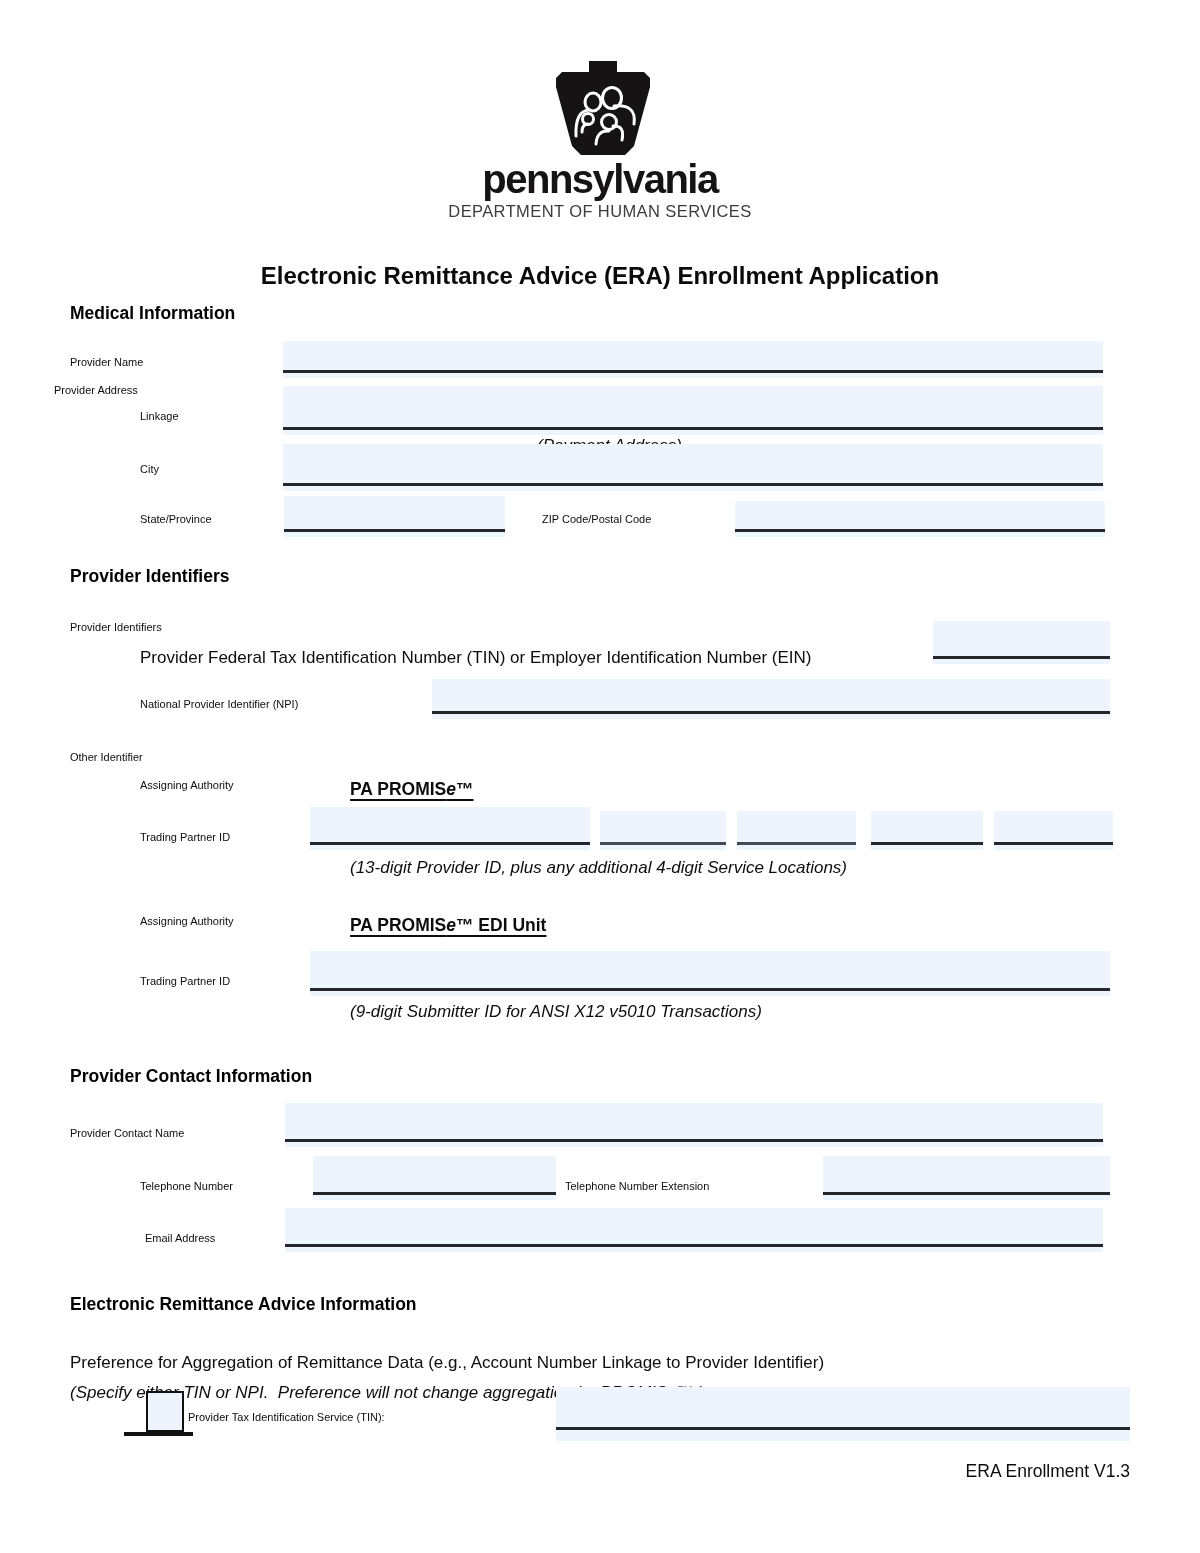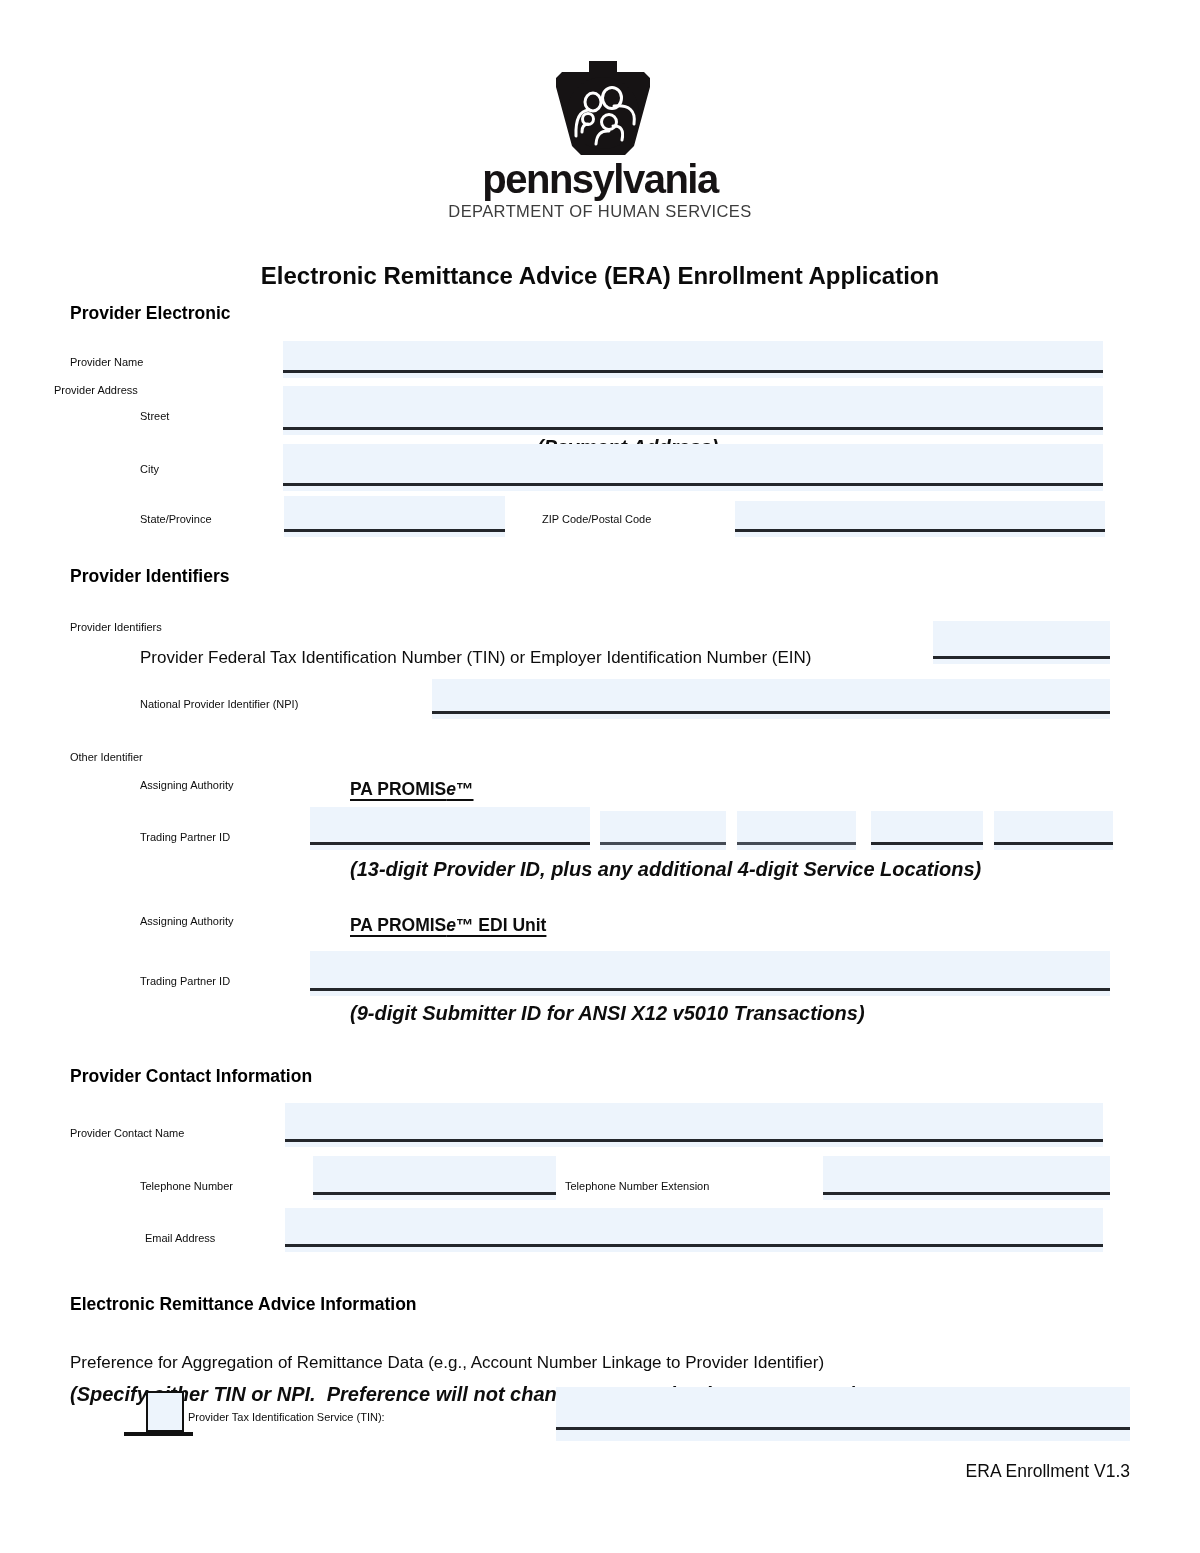--- a/index.html
+++ b/index.html
@@ -8,21 +8,21 @@
     font-family:"Liberation Sans", sans-serif; color:#000;
     overflow:hidden;
   }
   .abs { position:absolute; }
   .center { left:0; right:0; text-align:center; }
   .wordmark { font-weight:bold; font-size:40px; letter-spacing:-1.5px; color:#161314; }
   .dept { font-size:16.5px; letter-spacing:0.4px; color:#3c3c3c; }
   .title { font-weight:bold; font-size:24px; color:#0a0a0a; }
   .hd   { position:absolute; font-weight:bold; font-size:17.5px; white-space:nowrap; }
   .lbl  { position:absolute; font-size:11px; white-space:nowrap; color:#0d0d0d; }
-  .note { position:absolute; font-size:20px; font-weight:bold; font-style:italic; white-space:pre-wrap; color:#0d0d0d; }
+  .note { position:absolute; font-size:17px; font-weight:normal; font-style:italic; white-space:pre-wrap; color:#0d0d0d; }
   .auth { position:absolute; font-size:17.5px; font-weight:bold; white-space:nowrap;
           text-decoration:underline; text-decoration-thickness:2px; text-underline-offset:4px; color:#0d0d0d; }
   .auth .it { font-style:italic; }
   .fld {
     position:absolute; background:#edf4fc; border:none; outline:none;
     border-bottom:3px solid #23262b; box-shadow:0 5px 0 0 #edf4fc;
     font:17px "Liberation Sans", sans-serif; padding:0 4px; box-sizing:border-box;
   }
   .fld-tall { box-shadow:0 11px 0 0 #edf4fc; }
   .fld-soft { border-bottom-color:#454b55; }
@@ -50,27 +50,27 @@
       <path d="M45 84 Q46 70 58 71"></path>
       <path d="M71 80 Q74 65 62 66"></path>
       <path d="M31 72 Q31 64 37 64"></path>
     </g>
   </svg>
 
   <div class="abs center wordmark" style="top:157px;">pennsylvania</div>
   <div class="abs center dept" style="top:202px;">DEPARTMENT OF HUMAN SERVICES</div>
   <div class="abs center title" style="top:262px;">Electronic Remittance Advice (ERA) Enrollment Application</div>
 
-  <div class="hd" style="left:70px; top:303px;">Provider Electronic</div>
+  <div class="hd" style="left:70px; top:303px;">Medical Information</div>
 
   <div class="lbl" style="left:70px; top:356px;">Provider Name</div>
   <input class="fld" style="left: 283px; top: 341px; width: 820px; height: 32px;" value="">
 
   <div class="lbl" style="left:54px; top:384px;">Provider Address</div>
-  <div class="lbl" style="left:140px; top:410px;">Street</div>
+  <div class="lbl" style="left:140px; top:410px;">Linkage</div>
   <input class="fld" style="left: 283px; top: 386px; width: 820px; height: 44px;" value="">
 
   <div class="note" style="left:537px; top:436px;">(Payment Address)</div>
 
   <div class="lbl" style="left:140px; top:463px;">City</div>
   <input class="fld" style="left: 283px; top: 444px; width: 820px; height: 42px;" value="">
 
   <div class="lbl" style="left:140px; top:513px;">State/Province</div>
   <input class="fld" style="left: 284px; top: 496px; width: 221px; height: 36px;" value="">
 

